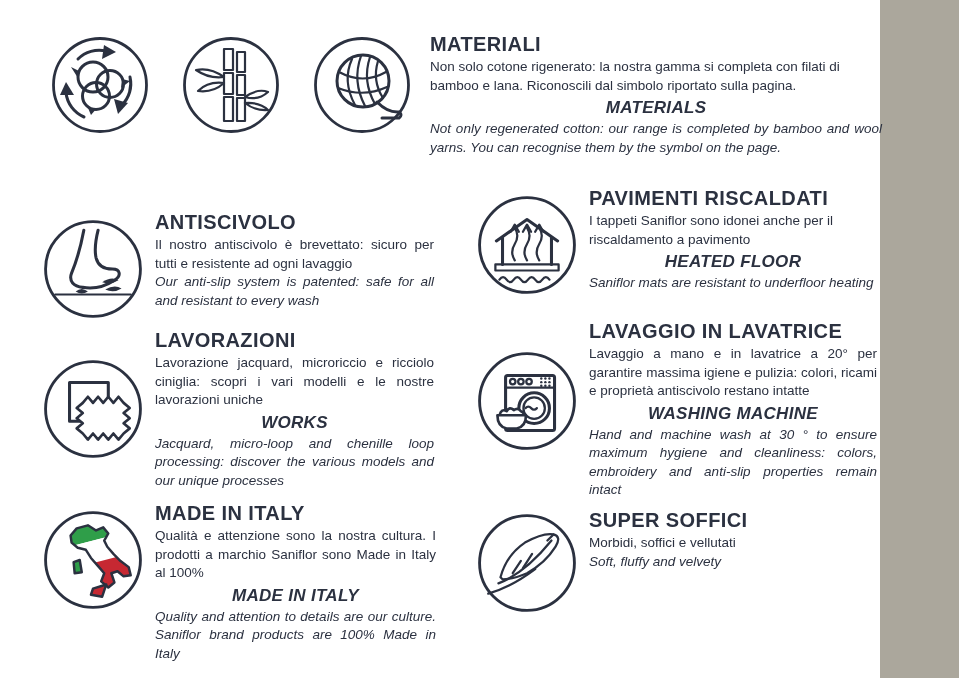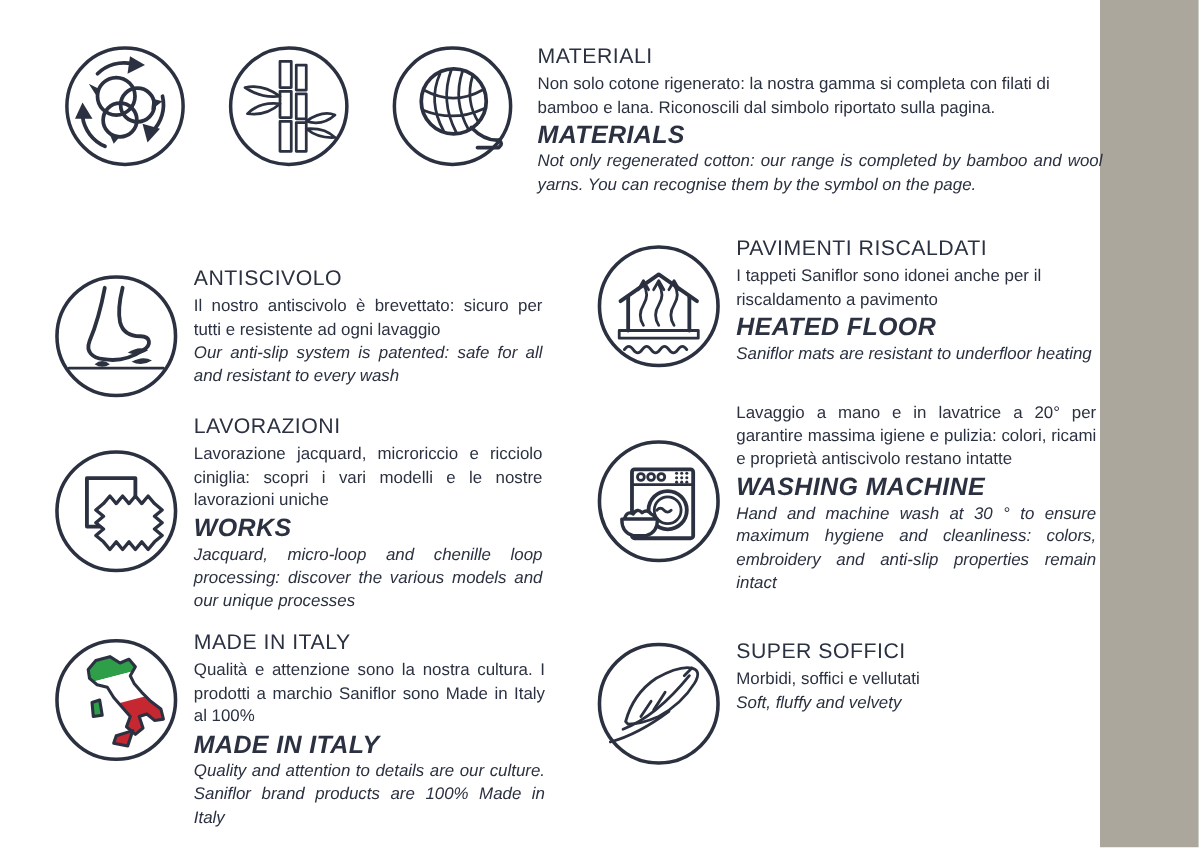--- a/index.html
+++ b/index.html
@@ -18,22 +18,22 @@
   }
   .accent-bar{position:absolute;top:0;right:0;width:79px;height:678px;background:var(--accent);}
   .cicon{display:block;}
   .cicon .ln{fill:none;stroke:var(--ink);stroke-width:3;stroke-linecap:round;stroke-linejoin:round;}
   .cicon .ln2{fill:none;stroke:var(--ink);stroke-width:2.2;stroke-linecap:round;stroke-linejoin:round;}
   .cicon .fl{fill:var(--ink);stroke:none;}
   .cicon .wh{fill:#ffffff;stroke:var(--ink);stroke-width:2.6;stroke-linejoin:round;}
   .ring{fill:none;stroke:var(--ink);stroke-width:2.8;}
   .top-icons{position:absolute;left:50px;top:35px;display:flex;gap:31px;}
   .top-text{position:absolute;left:430px;top:34px;width:452px;}
-  h3{margin:0 0 3px 0;font-size:17px;line-height:21px;font-weight:400;letter-spacing:.4px;}
-  .ithead{margin:3px 0 2px 0;font-size:20px;line-height:20px;font-weight:700;font-style:italic;letter-spacing:.3px;}
+  h3{margin:0 0 3px 0;font-size:20px;line-height:21px;font-weight:700;letter-spacing:.4px;}
+  .ithead{margin:3px 0 2px 0;font-size:17px;line-height:20px;font-weight:700;font-style:italic;letter-spacing:.3px;text-align:center;}
   p{margin:0;font-size:13.5px;line-height:18.5px;}
   p.en{font-style:italic;text-align:justify;}
   p.just{text-align:justify;}
   .sec{position:absolute;display:flex;align-items:flex-start;}
   .sec .icon-wrap{flex:0 0 102px;}
   .sec .txt{margin-left:11px;}
   .sec-antiscivolo{left:42px;top:188px;margin-top:24px;}  .sec-antiscivolo .icon-wrap{margin-top:6px;}  .sec-antiscivolo .txt{width:279px;}
   .sec-lavorazioni{left:42px;top:330px;}  .sec-lavorazioni .icon-wrap{margin-top:28px;} .sec-lavorazioni .txt{width:279px;}
   .sec-made{left:42px;top:503px;}         .sec-made .icon-wrap{margin-top:6px;}        .sec-made .txt{width:281px;}
   .sec-pavimenti{left:476px;top:188px;}   .sec-pavimenti .icon-wrap{margin-top:6px;}   .sec-pavimenti .txt{width:288px;}
@@ -201,20 +201,21 @@
           <circle cx="72" cy="35" r="1.2"></circle>
       </g>
       <circle class="ln" cx="57" cy="57" r="15"></circle>
       <circle class="ln2" cx="57" cy="57" r="10.5" stroke-width="2"></circle>
       <path class="ln2" d="M48.5 57 q2.8,-3 5.6,0 t5.6,0" stroke-width="2"></path>
       <path class="wh" d="M23 64 Q25 57 30 60 Q33 55 37 59 Q41 56 44 60 Q47 61 47 64 Z"></path>
       <path class="wh" d="M21 64 H49 Q49 75 40 77 H30 Q21 75 21 64 Z"></path>
     </svg>
   </div>
   <div class="txt">
+    <h3>LAVAGGIO IN LAVATRICE</h3>
     <p class="just">Lavaggio a mano e in lavatrice a 20° per garantire massima igiene e pulizia: colori, ricami e proprietà antiscivolo restano intatte</p>
     <h3 class="ithead">WASHING MACHINE</h3>
     <p class="en">Hand and machine wash at 30 ° to ensure maximum hygiene and cleanliness: colors, embroidery and anti-slip properties remain intact</p>
   </div>
 </div>
 
 <div class="sec sec-soffici">
   <div class="icon-wrap">
     <svg class="cicon" width="102" height="102" viewBox="0 0 100 100">
       <circle class="ring" cx="50" cy="50" r="46.5"></circle>

